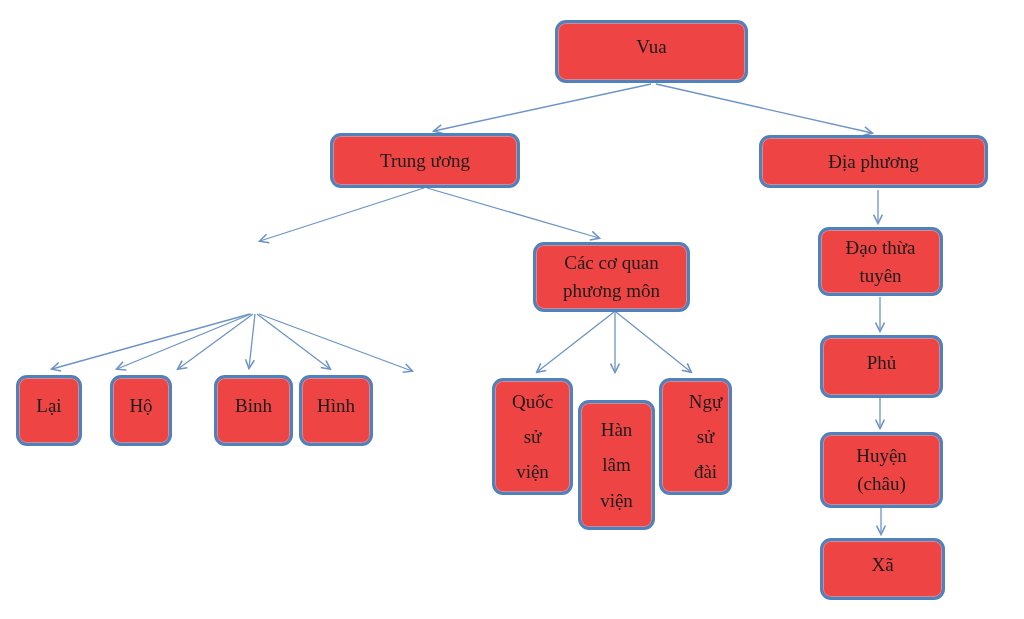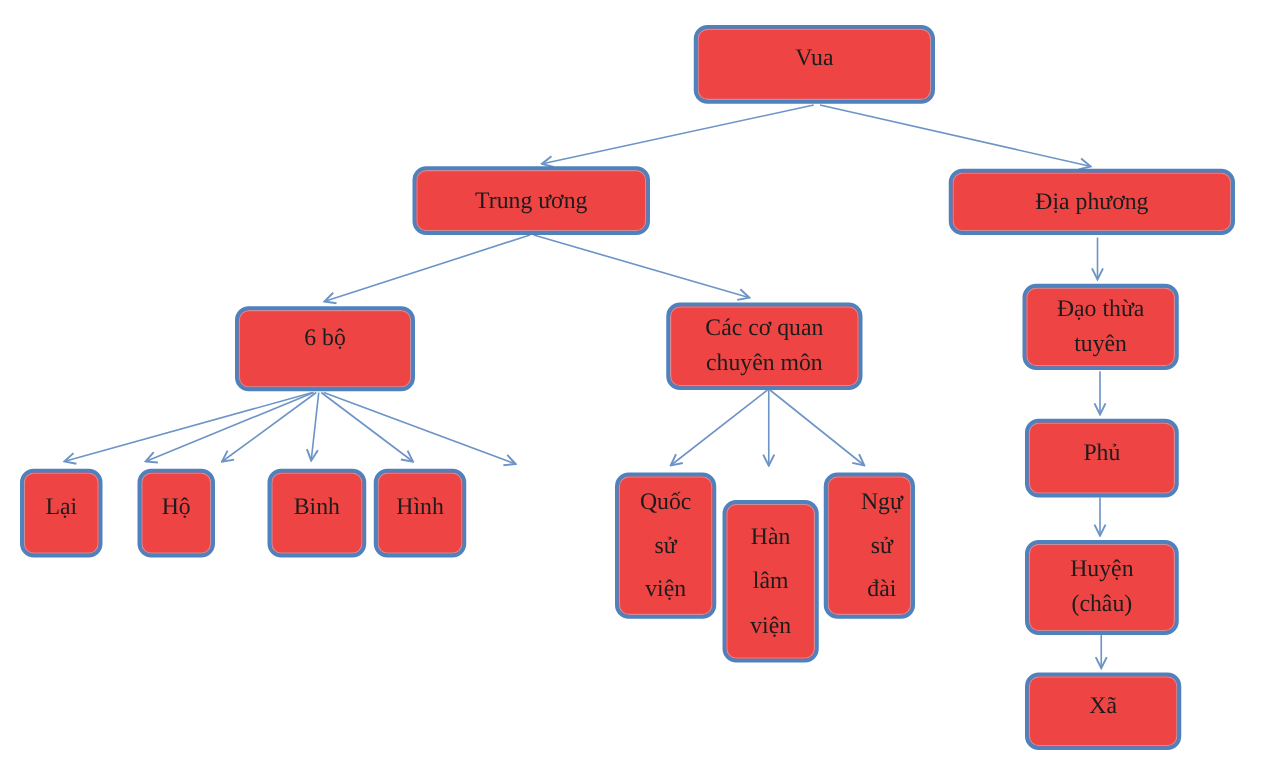--- a/index.html
+++ b/index.html
@@ -84,23 +84,22 @@
       <line x1="878" y1="190" x2="878" y2="223" marker-end="url(#arr)"></line>
       <line x1="880" y1="297" x2="880" y2="331" marker-end="url(#arr)"></line>
       <line x1="880" y1="398" x2="880" y2="428" marker-end="url(#arr)"></line>
       <line x1="881" y1="508" x2="881" y2="534" marker-end="url(#arr)"></line>
     </g>
   </svg>
 
   <div class="node" id="n-vua">Vua</div>
   <div class="node" id="n-trung-uong">Trung ương</div>
   <div class="node" id="n-dia-phuong">Địa phương</div>
-  <div class="node" id="n-sau-bo">6 bộ</div>
   <div class="node" id="n-cac-co-quan">Các cơ quan
-chuyên môn</div>
+phương môn</div>
 
   <div class="node ministry" id="n-lai">Lại</div>
   <div class="node ministry" id="n-ho">Hộ</div>
   <div class="node ministry" id="n-binh">Binh</div>
   <div class="node ministry" id="n-hinh">Hình</div>
 
   <div class="node tall3" id="n-quoc-su-vien">Quốc
 sử
 viện</div>
   <div class="node tall3" id="n-han-lam-vien">Hàn

